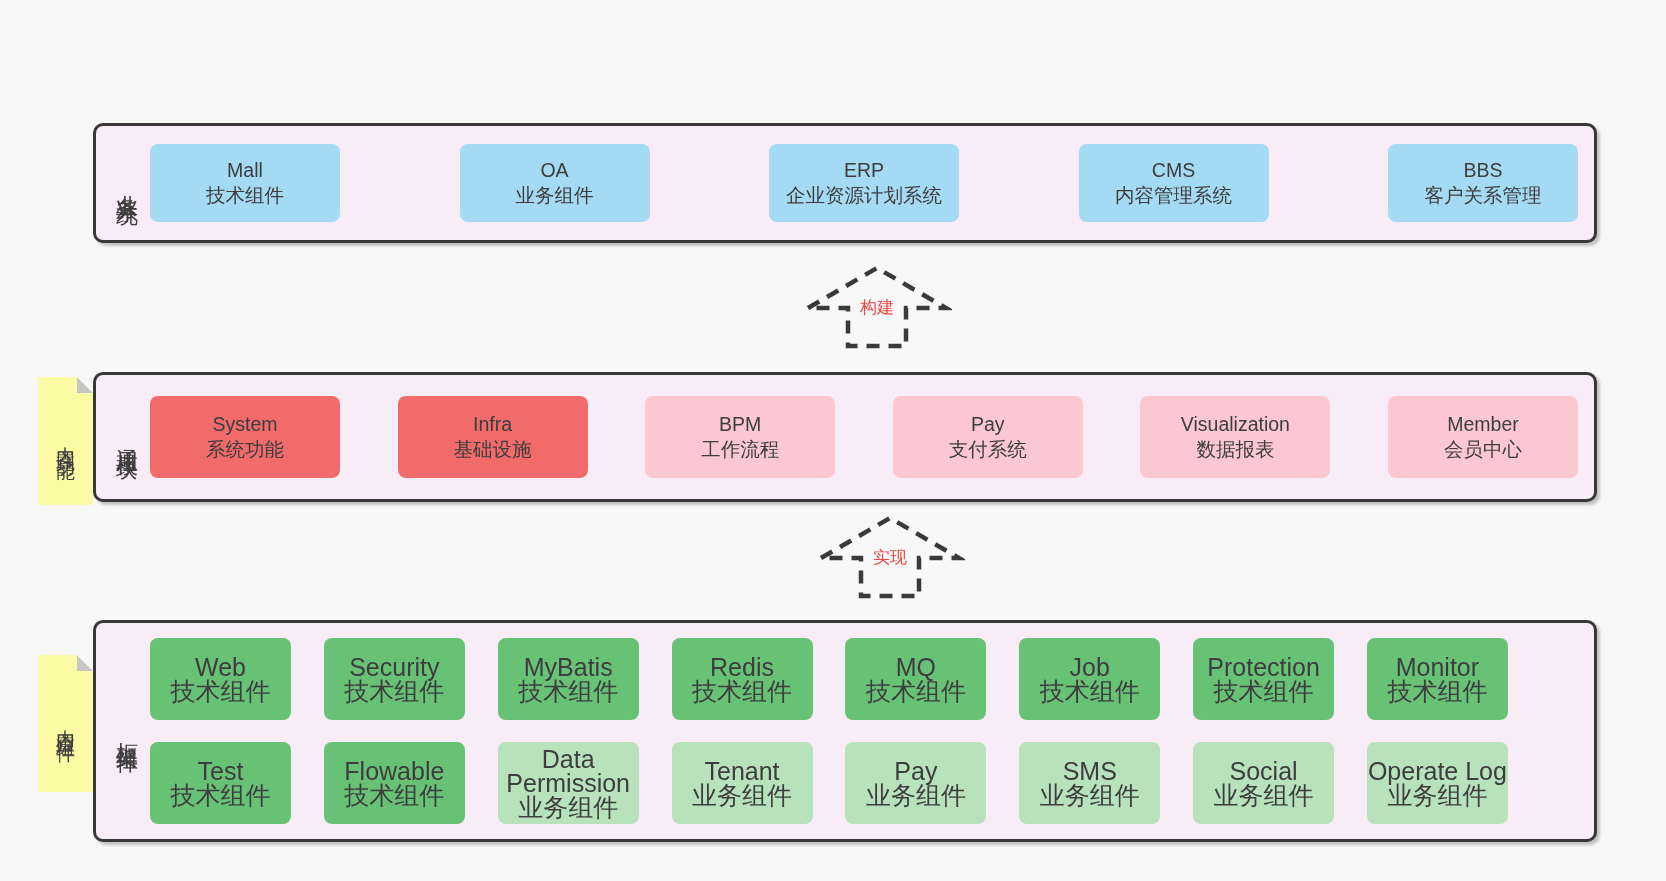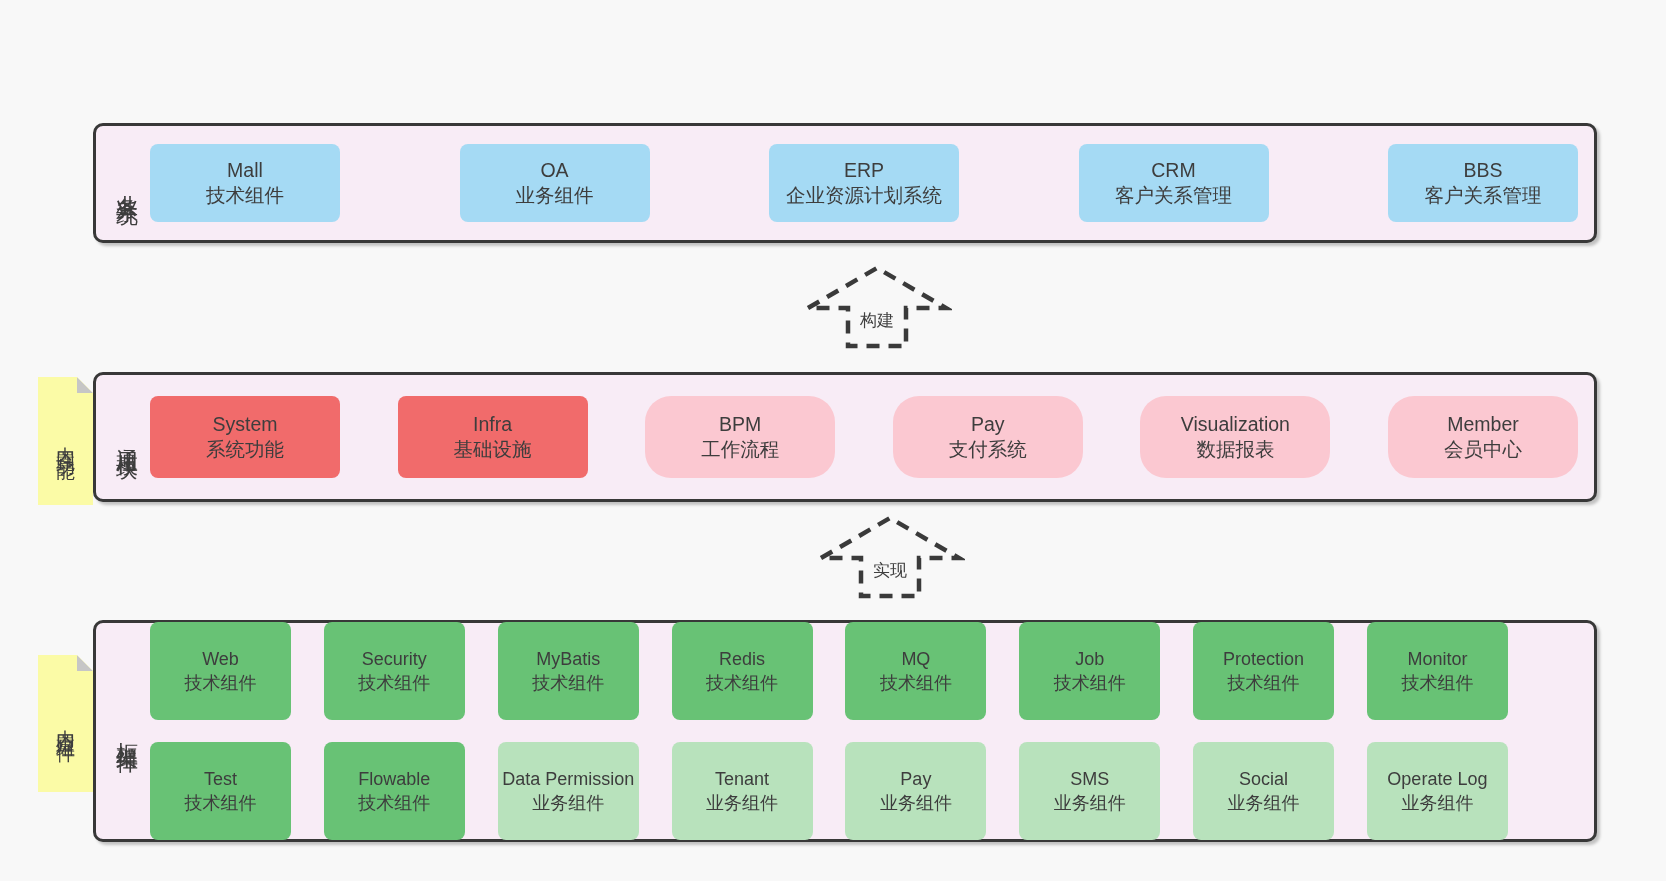--- a/index.html
+++ b/index.html
@@ -51,24 +51,24 @@
   .box{
     box-sizing:border-box;
     border-radius:8px;
     display:flex;flex-direction:column;justify-content:center;align-items:center;
     text-align:center;
     font-size:19.5px;line-height:25px;
     color:var(--text,#3d3d3d);
   }
   .band-0 .box{width:190px;height:78px;}
   .band-1 .box{width:190px;height:82px;}
-  .band-2 .box{width:141px;height:98px;font-size:18px;line-height:24px;}
+  .band-2 .box{width:141px;height:82px;font-size:25px;line-height:24px;}
   .v-blue{background:var(--box-blue,#a5daf4);}
   .v-red{background:var(--box-red,#f16b6b);text-align:right;}
-  .v-pink{background:var(--box-pink,#fbc8d1);border-radius:26px;}
+  .v-pink{background:var(--box-pink,#fbc8d1);}
   .v-green{background:var(--box-green,#68c275);}
   .v-green-light{background:var(--box-green-light,#b8e2bc);justify-content:center;}
   
   .note{
     position:absolute;left:38px;width:55px;
     background:var(--note-yellow,#fbfba6);
     z-index:1;
     clip-path:polygon(0 0,calc(100% - 16px) 0,100% 16px,100% 100%,0 100%);
     display:flex;
   }
@@ -81,27 +81,27 @@
     font-size:19px;
     letter-spacing:5px;
     margin:auto;
   }
   
   .arrow{position:absolute;width:150px;height:88px;z-index:1;}
   .arrow-0{left:802px;top:262px;}
   .arrow-1{left:815px;top:512px;}
   .arrow svg{display:block;width:100%;height:100%;}
   .arrow-label{
-    position:absolute;left:50%;top:58px;
+    position:absolute;left:50%;top:45px;
     transform:translate(-50%,-50%);
     background:var(--page-bg,#f8f8f8);
     padding:2px 3px;
     font-size:17px;
     white-space:nowrap;
-    color:#404040;
+    color:#ef4444;
   }
 </style>
 </head>
 <body>
 
 <div class="stage">
 
   <section class="band band-0">
     <div class="vlabel">业务系统</div>
     <div class="rows">
@@ -112,22 +112,22 @@
           </div>
           <div class="box v-blue">
             <div class="box-name">OA</div>
             <div class="box-desc">业务组件</div>
           </div>
           <div class="box v-blue">
             <div class="box-name">ERP</div>
             <div class="box-desc">企业资源计划系统</div>
           </div>
           <div class="box v-blue">
-            <div class="box-name">CRM</div>
-            <div class="box-desc">客户关系管理</div>
+            <div class="box-name">CMS</div>
+            <div class="box-desc">内容管理系统</div>
           </div>
           <div class="box v-blue">
             <div class="box-name">BBS</div>
             <div class="box-desc">客户关系管理</div>
           </div>
         </div>
       </div>
   </section>
 
   <div class="arrow arrow-0">

